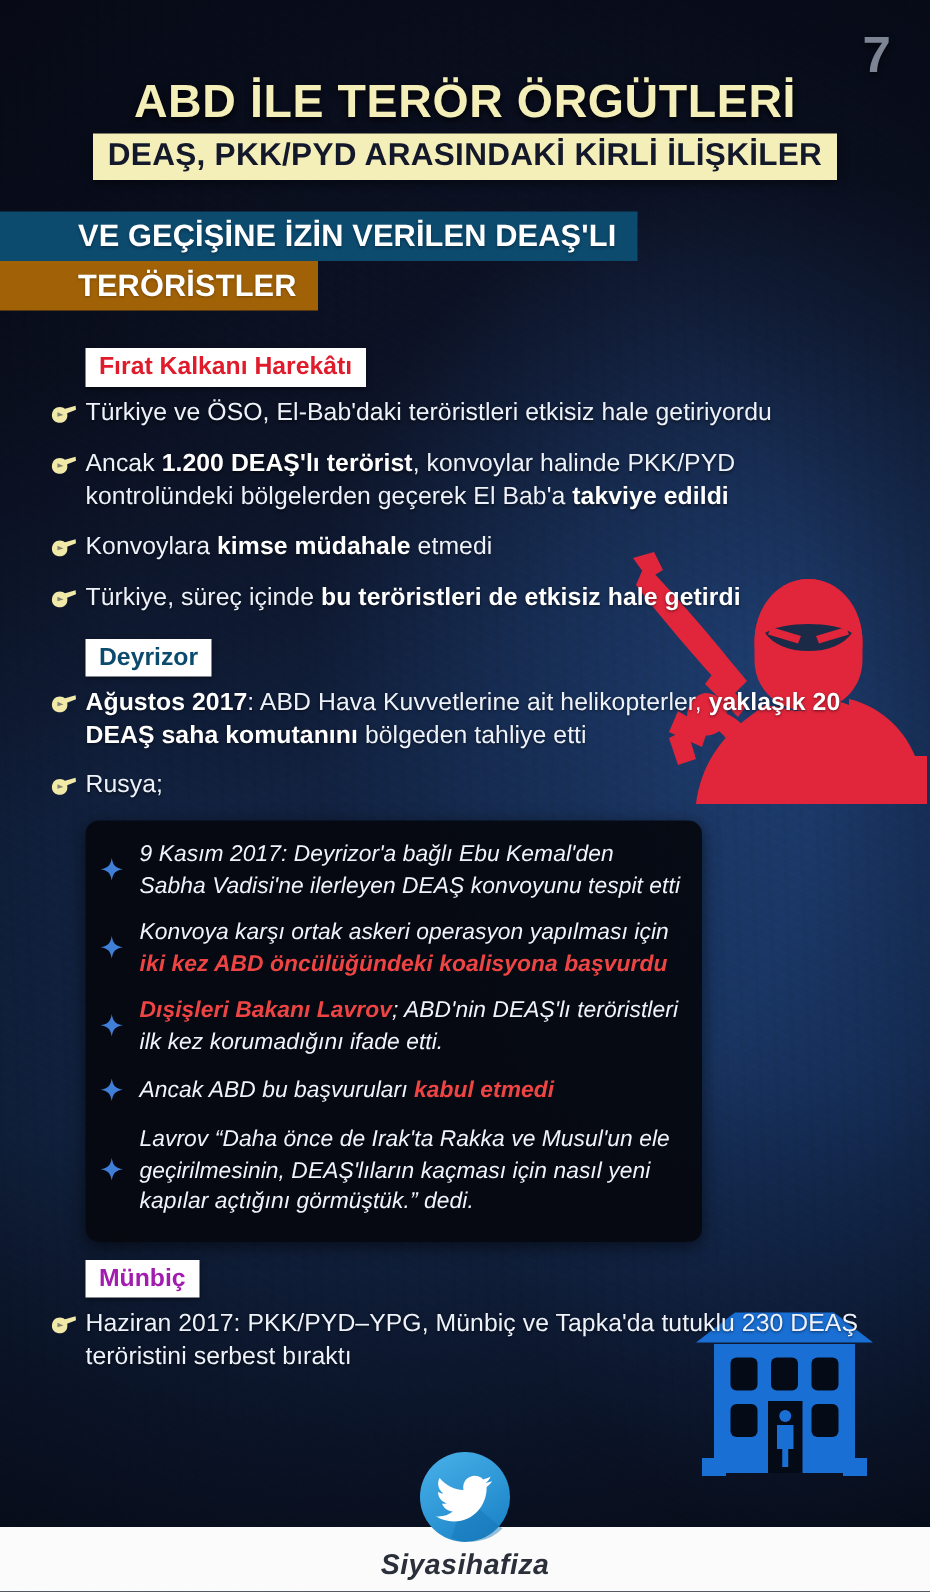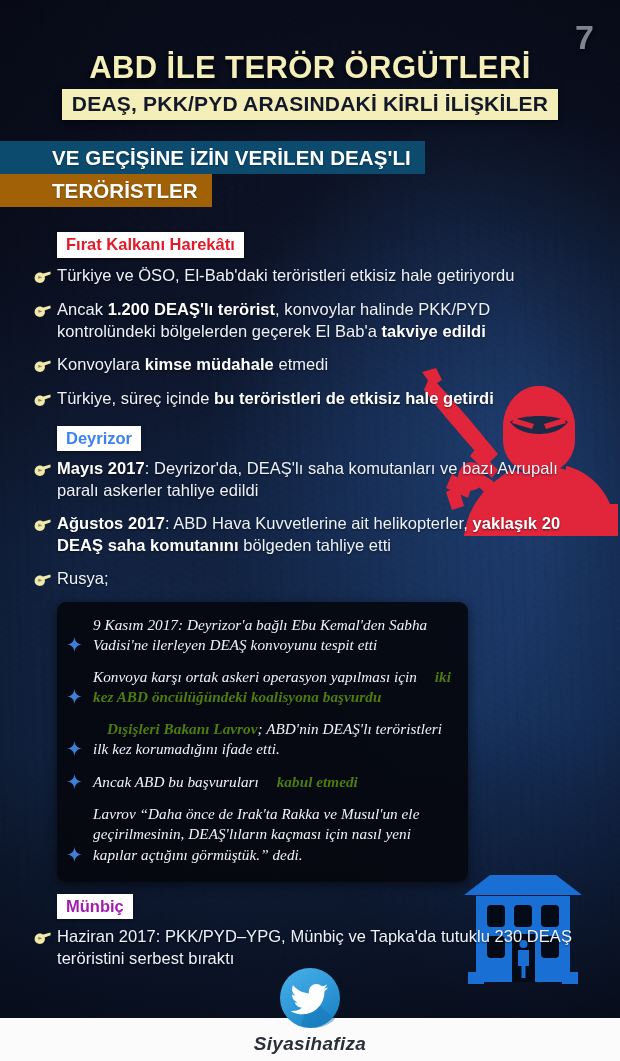--- a/index.html
+++ b/index.html
@@ -77,28 +77,28 @@
   }
   .bullet .btxt b { font-weight:bold; color:#ffffff; }
 
   
   #quotebox {
     margin:6px 0 0 57px; width:411px;
     background:rgba(5,8,14,.93); border-radius:9px;
     padding:13px 14px 14px 10px;
     box-shadow:0 3px 12px rgba(0,0,0,.55);
   }
-  .qitem { display:flex; align-items:flex-end; margin-bottom:11px;font-family:Liberation Serif, serif; }
+  .qitem { display:flex; align-items:center; margin-bottom:11px; }
   .qitem:last-child { margin-bottom:2px; }
   .qitem .qico { flex:0 0 26px; margin-top:3px; }
   .qitem .qtxt {
     flex:1; color:#f0f3fa; font-size:15.2px; line-height:1.35;
     font-style:italic; letter-spacing:.05px;
   }
-  .qitem .qtxt b { font-weight:bold; font-style:italic; color:#4d7c0f;margin-left:14px; }
+  .qitem .qtxt b { font-weight:bold; font-style:italic; color:#ef4444; }
 
   
   #fighter { position:absolute; top:366px; right:2px; width:212px; height:182px; z-index:4; opacity:.97; }
   #building { position:absolute; top:872px; right:34px; width:126px; height:116px; z-index:4; }
 
   
   #footer { position:absolute; left:0; bottom:0; width:620px; height:100px; z-index:7; }
   #footerband {
     position:absolute; left:0; bottom:0; width:620px; height:43px;
     background:#fbfbfb;
@@ -171,28 +171,21 @@
           <path d="M5.5 5.2 L9.8 7.1 L5.4 8.4 Z" fill="#2a3042" opacity=".55"></path>
         </svg></span>
       <div class="btxt"><span><span>Konvoylara </span><b>kimse müdahale</b><span> etmedi</span></span></div>
     </div><div class="bullet">
       <span class="bico"><svg viewBox="0 0 20 14" width="19" height="13">
           <path d="M1.5 7.5 C1.5 4 4 1.5 7.2 1.5 C10.4 1.5 12.6 4 12.6 7.5 C12.6 10.7 10.2 12.8 7.2 12.8 C4 12.8 1.5 10.6 1.5 7.5 Z" fill="#f0e9a8"></path>
           <path d="M9 3.2 L18.5 0.6 L18.8 3.4 L11.5 6.2 Z" fill="#f0e9a8"></path>
           <path d="M5.5 5.2 L9.8 7.1 L5.4 8.4 Z" fill="#2a3042" opacity=".55"></path>
         </svg></span>
       <div class="btxt"><span><span>Türkiye, süreç içinde </span><b>bu teröristleri de etkisiz hale getirdi</b></span></div>
-    </div><div style="height: 4px;"></div><div class="sectionlabel" style="color: #3b82f6;">Deyrizor</div><div class="bullet">
-      <span class="bico"><svg viewBox="0 0 20 14" width="19" height="13">
-          <path d="M1.5 7.5 C1.5 4 4 1.5 7.2 1.5 C10.4 1.5 12.6 4 12.6 7.5 C12.6 10.7 10.2 12.8 7.2 12.8 C4 12.8 1.5 10.6 1.5 7.5 Z" fill="#f0e9a8"></path>
-          <path d="M9 3.2 L18.5 0.6 L18.8 3.4 L11.5 6.2 Z" fill="#f0e9a8"></path>
-          <path d="M5.5 5.2 L9.8 7.1 L5.4 8.4 Z" fill="#2a3042" opacity=".55"></path>
-        </svg></span>
-      <div class="btxt"><span><b>Mayıs 2017</b><span>: Deyrizor'da, DEAŞ'lı saha komutanları ve bazı Avrupalı paralı askerler tahliye edildi</span></span></div>
-    </div><div class="bullet">
+    </div><div style="height: 4px;"></div><div class="sectionlabel" style="color: #0c4a6e;">Deyrizor</div><div class="bullet">
       <span class="bico"><svg viewBox="0 0 20 14" width="19" height="13">
           <path d="M1.5 7.5 C1.5 4 4 1.5 7.2 1.5 C10.4 1.5 12.6 4 12.6 7.5 C12.6 10.7 10.2 12.8 7.2 12.8 C4 12.8 1.5 10.6 1.5 7.5 Z" fill="#f0e9a8"></path>
           <path d="M9 3.2 L18.5 0.6 L18.8 3.4 L11.5 6.2 Z" fill="#f0e9a8"></path>
           <path d="M5.5 5.2 L9.8 7.1 L5.4 8.4 Z" fill="#2a3042" opacity=".55"></path>
         </svg></span>
       <div class="btxt"><span><b>Ağustos 2017</b><span>: ABD Hava Kuvvetlerine ait helikopterler, </span><b>yaklaşık 20 DEAŞ saha komutanını</b><span> bölgeden tahliye etti</span></span></div>
     </div><div class="bullet">
       <span class="bico"><svg viewBox="0 0 20 14" width="19" height="13">
           <path d="M1.5 7.5 C1.5 4 4 1.5 7.2 1.5 C10.4 1.5 12.6 4 12.6 7.5 C12.6 10.7 10.2 12.8 7.2 12.8 C4 12.8 1.5 10.6 1.5 7.5 Z" fill="#f0e9a8"></path>
           <path d="M9 3.2 L18.5 0.6 L18.8 3.4 L11.5 6.2 Z" fill="#f0e9a8"></path>

